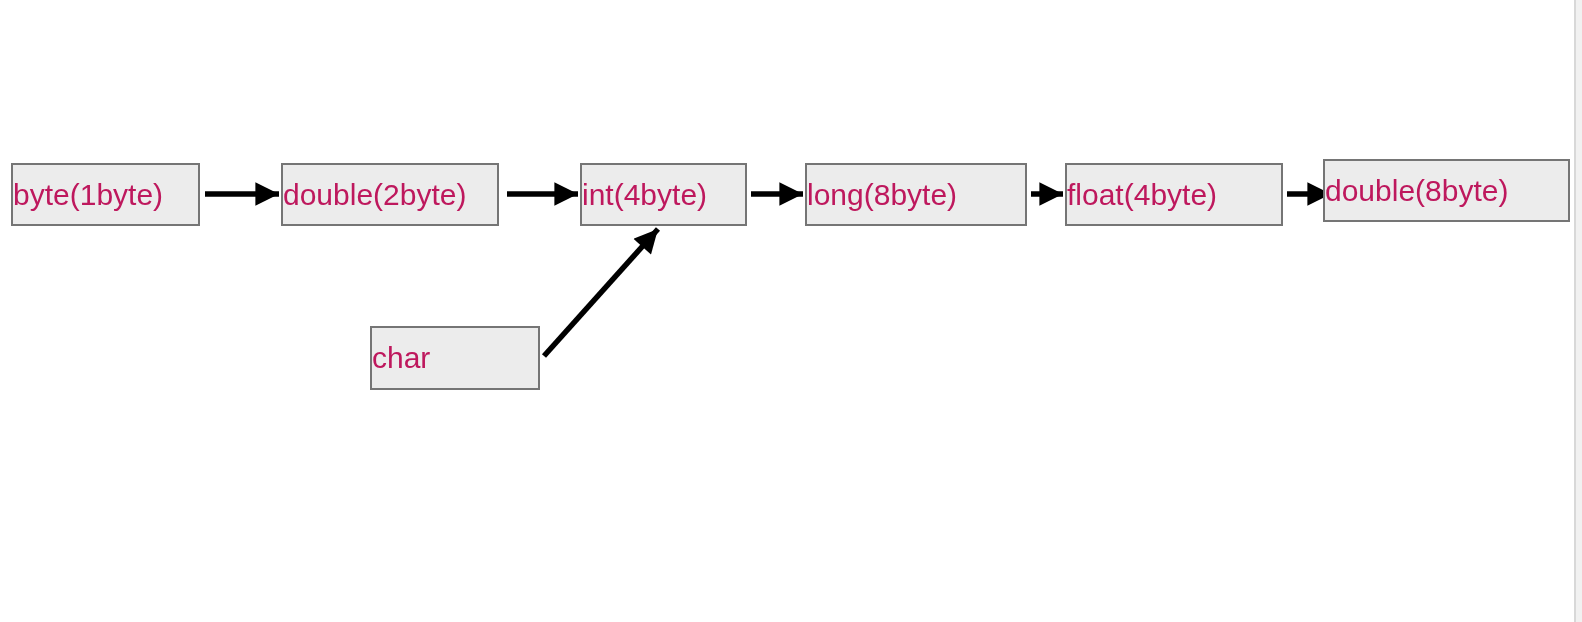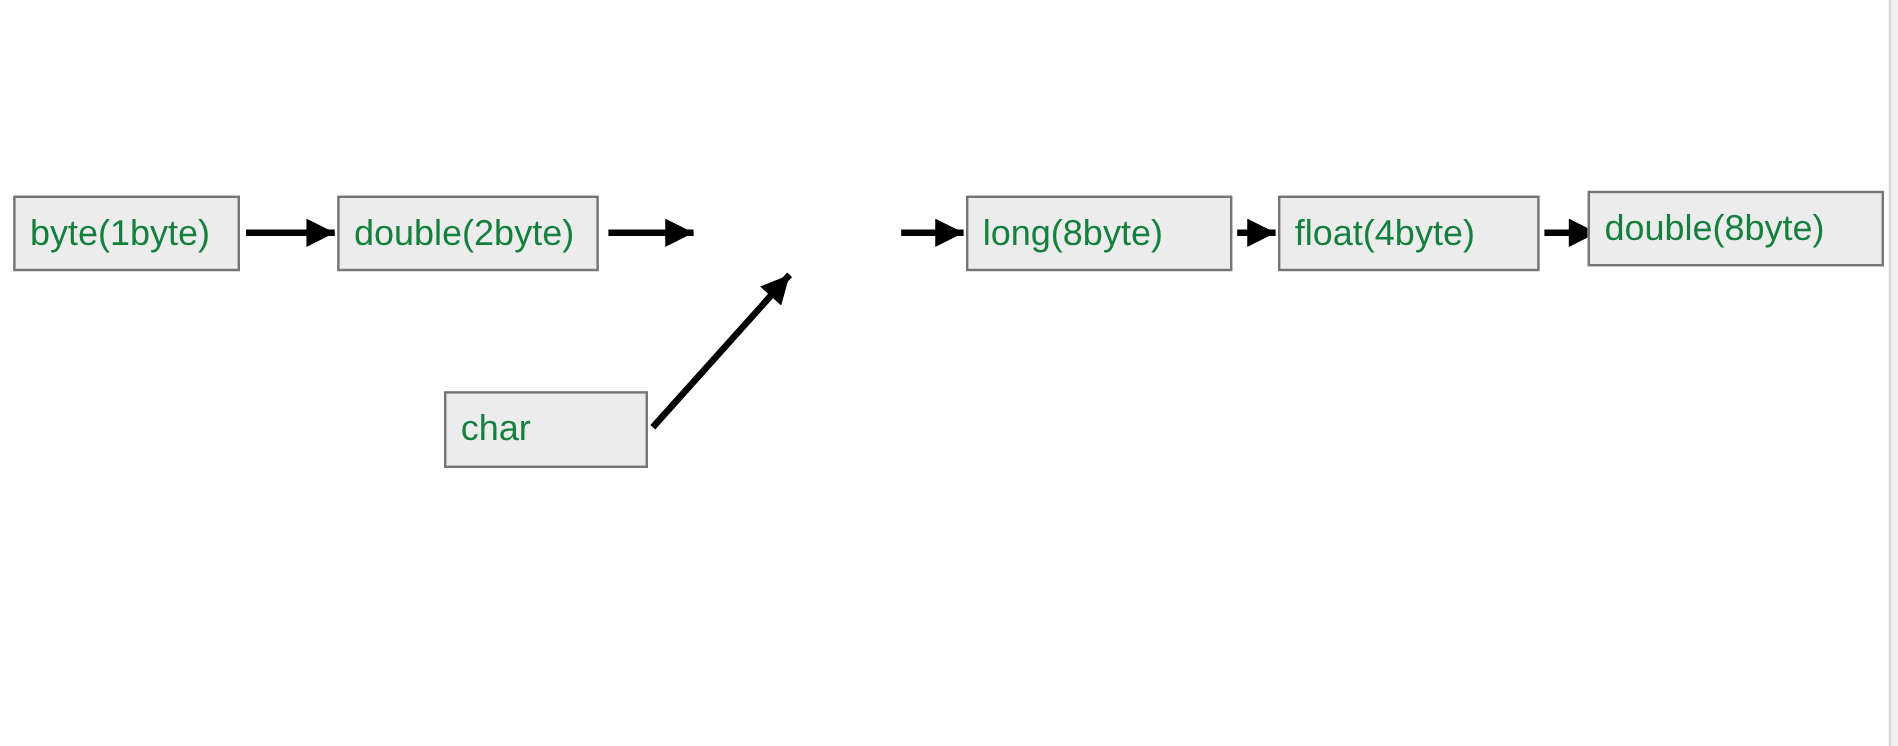--- a/index.html
+++ b/index.html
@@ -20,25 +20,25 @@
     left: 0; top: 0;
     width: 1575px;
     height: 622px;
     background: #ffffff;
   }
   .node {
     position: absolute;
     box-sizing: border-box;
     background: #ececec;
     border: 2px solid #757575;
-    color: #15803d;
+    color: #be185d;
     font-size: 30px;
     display: flex;
     align-items: center;
-    padding-left: 12px;
+    padding-left: 0;
     white-space: nowrap;
     overflow: hidden;
   }
   .node-byte   { left: 11px;   top: 163px; width: 189px; height: 63px; }
   .node-short  { left: 281px;  top: 163px; width: 218px; height: 63px; }
   .node-int    { left: 580px;  top: 163px; width: 167px; height: 63px; }
   .node-long   { left: 805px;  top: 163px; width: 222px; height: 63px; }
   .node-float  { left: 1065px; top: 163px; width: 218px; height: 63px; text-align: center; }
   .node-double { left: 1323px; top: 159px; width: 247px; height: 63px; }
   .node-char   { left: 370px;  top: 326px; width: 170px; height: 64px; }
@@ -76,20 +76,21 @@
       <line class="edge" x1="205" y1="194" x2="279" y2="194" marker-end="url(#arrowhead)"></line>
       <line class="edge" x1="507" y1="194" x2="578" y2="194" marker-end="url(#arrowhead)"></line>
       <line class="edge" x1="751" y1="194" x2="803" y2="194" marker-end="url(#arrowhead)"></line>
       <line class="edge" x1="1031" y1="194" x2="1063" y2="194" marker-end="url(#arrowhead)"></line>
       <line class="edge" x1="1287" y1="194" x2="1331" y2="194" marker-end="url(#arrowhead)"></line>
       <line class="edge" x1="544" y1="356" x2="658" y2="229" marker-end="url(#arrowhead)"></line>
     </svg>
 
     <div class="node node-byte">byte(1byte)</div>
     <div class="node node-short">double(2byte)</div>
+    <div class="node node-int">int(4byte)</div>
     <div class="node node-long">long(8byte)</div>
     <div class="node node-float">float(4byte)</div>
     <div class="node node-double">double(8byte)</div>
     <div class="node node-char">char</div>
 
   </div>
 
   <div class="scroll-gutter"></div>
 </div>
 

